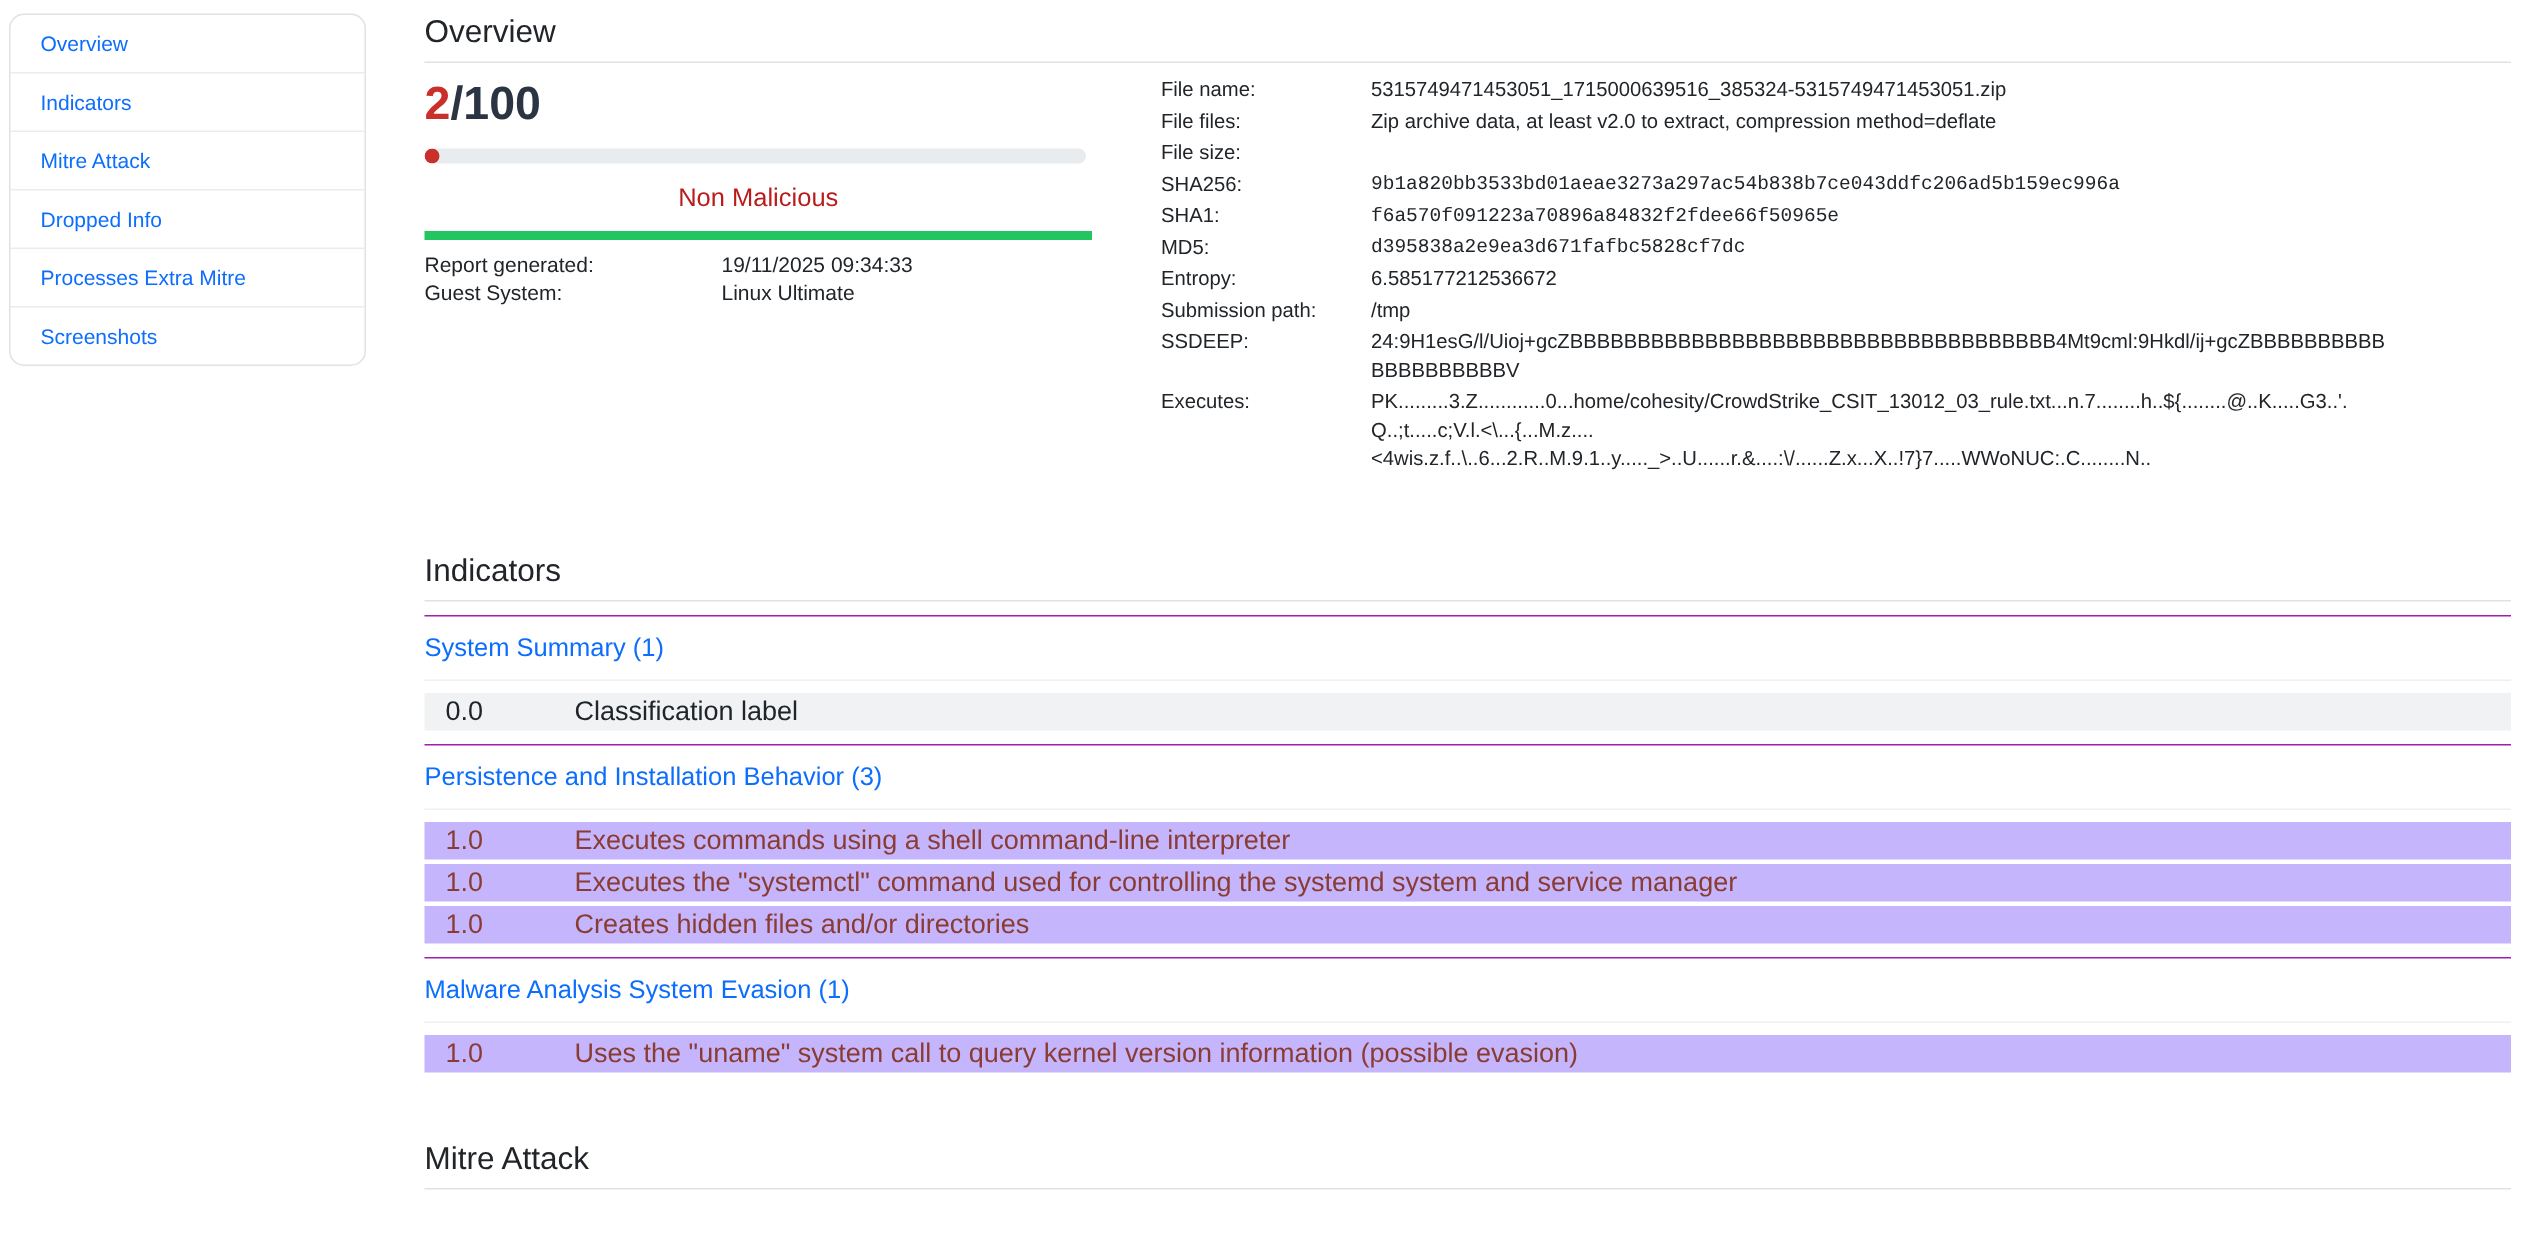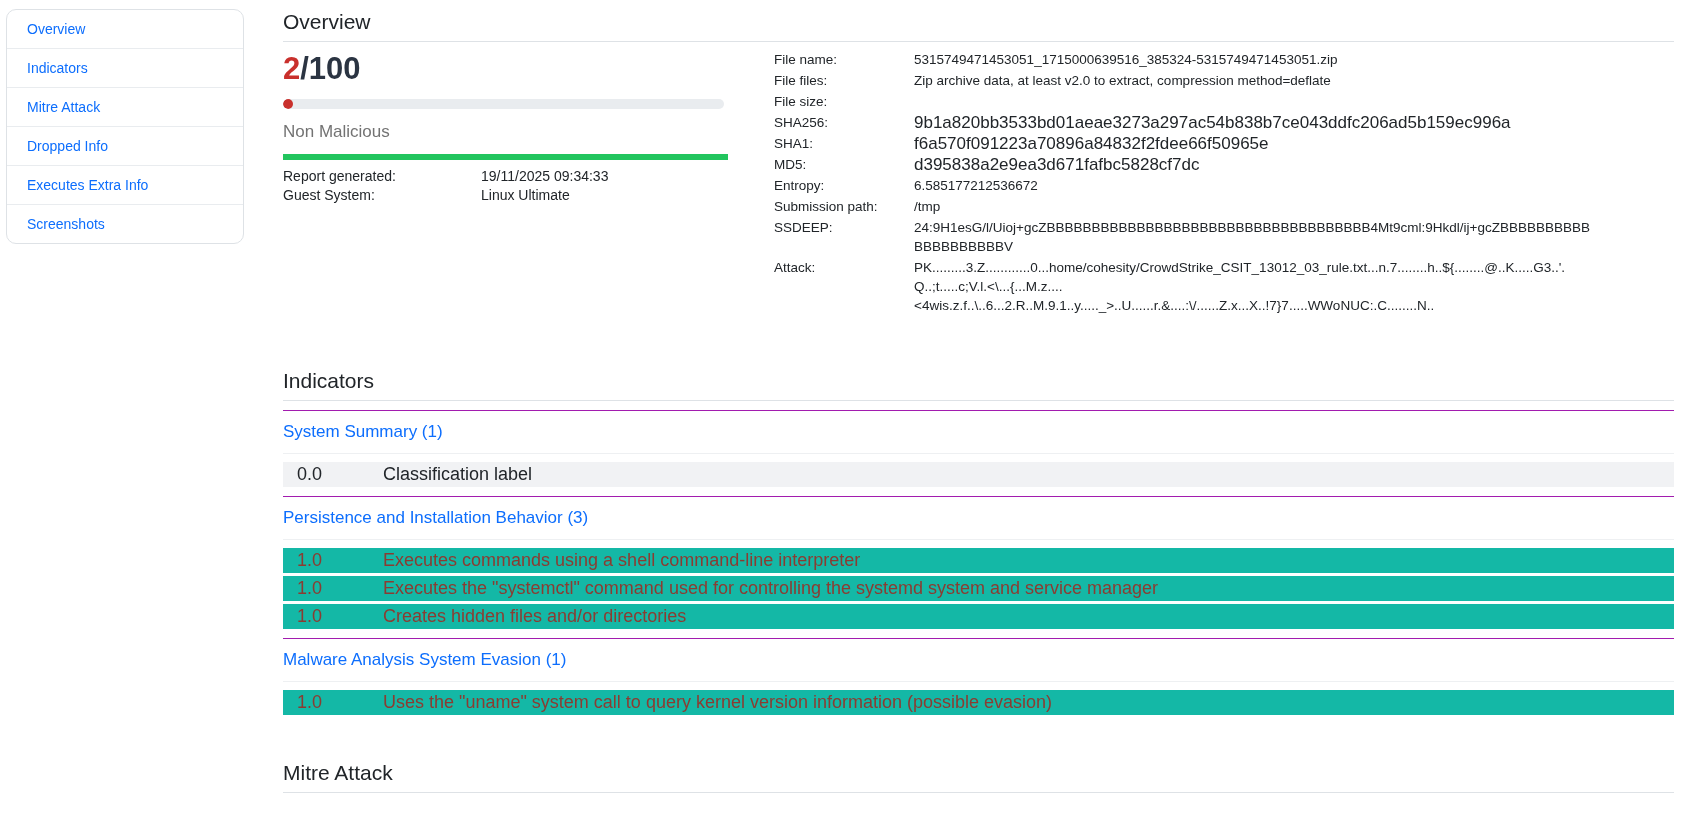--- a/index.html
+++ b/index.html
@@ -36,60 +36,60 @@
   .score-col { width:445px; flex:0 0 445px; padding-top:10px; }
   .file-col  { margin-left:46px; padding-top:8px; }
 
   .score-line { text-align:left; font-size:31px; font-weight:600; color:#2b3442; line-height:34px; }
   .score-line .score-val { color:#c9302c; }
   .progressbar {
     margin:13px 4px 0 0; height:10px; background:#e9ecef; border-radius:6px;
     overflow:hidden; position:relative;
   }
   .progressbar .fill { position:absolute; left:0; top:0; bottom:0; width:2.2%; min-width:9px; background:#c9302c; border-radius:6px; }
-  .verdict { text-align:left; font-size:17px; margin:13px 0 12px 0; color:#737373; }
+  .verdict { text-align:center; font-size:17px; margin:13px 0 12px 0; color:#b91c1c; }
 
   .meta-table { border-top:6px solid #22c55e; padding-top:7px; }
   .meta-row { display:flex; line-height:19px; font-size:14px; }
   .meta-row .m-label { width:198px; flex:0 0 198px; }
   .meta-row .m-value { }
 
   .frow { display:flex; padding-bottom:2px; }
   .frow .flabel { width:140px; flex:0 0 140px; font-size:13.5px; line-height:19px; }
   .frow .fvalue { width:680px; font-size:13.5px; line-height:19px; word-break:break-all; }
-  .frow .fvalue.mono { font-family:Liberation Sans, sans-serif; font-size:17px; }
+  .frow .fvalue.mono { font-family:Liberation Mono, monospace; font-size:13px; }
   .fvalue .pline { display:block; }
 
   
   .indicators-section { margin-top:42px; }
   .sig-group { margin-top:9px; }
   .sig-title {
     display:block; color:#0d6efd; font-size:17px; font-weight:500;
     padding:11px 0; border-top:1px solid #a21caf; border-bottom:1px solid #eef0f2;
     cursor:pointer; text-decoration:none;
   }
   .sig-rows { margin-top:8px; }
   .sig-row { display:flex; padding:4px 0; margin-bottom:3px; line-height:17px; font-size:18px; }
   .sig-row .s-score { width:100px; flex:0 0 100px; padding-left:14px; }
   .sig-row .s-text  { flex:1; }
   .sig-row.info { background:#f1f2f4; color:#212529; }
-  .sig-row.warn { background:#14b8a6; color:#8b3c32; }
+  .sig-row.warn { background:#c4b5fd; color:#8b3c32; }
 
   
   .mitre-section { margin-top:36px; }
 </style>
 </head>
 <body>
 
 <nav class="sidebar">
   <a class="nav-item">Overview</a>
   <a class="nav-item">Indicators</a>
   <a class="nav-item">Mitre Attack</a>
   <a class="nav-item">Dropped Info</a>
-  <a class="nav-item">Executes Extra Info</a>
+  <a class="nav-item">Processes Extra Mitre</a>
   <a class="nav-item">Screenshots</a>
 </nav>
 
 <main class="content">
 
   <section>
     <h2 class="section-heading">Overview</h2>
 
     <div class="overview-grid">
       <div class="score-col">
@@ -143,21 +143,21 @@
         </div>
         <div class="frow">
           <div class="flabel">Submission path:</div>
           <div class="fvalue">/tmp</div>
         </div>
         <div class="frow">
           <div class="flabel">SSDEEP:</div>
           <div class="fvalue">24:9H1esG/l/Uioj+gcZBBBBBBBBBBBBBBBBBBBBBBBBBBBBBBBBBBBB4Mt9cml:9Hkdl/ij+gcZBBBBBBBBBBBBBBBBBBBBV</div>
         </div>
         <div class="frow">
-          <div class="flabel">Attack:</div>
+          <div class="flabel">Executes:</div>
           <div class="fvalue">
             <span class="pline">PK.........3.Z............0...home/cohesity/CrowdStrike_CSIT_13012_03_rule.txt...n.7........h..${........@..K.....G3..'.</span>
             <span class="pline">Q..;t.....c;V.l.&lt;\...{...M.z....</span>
             <span class="pline">&lt;4wis.z.f..\..6...2.R..M.9.1..y....._&gt;..U......r.&amp;....:\/......Z.x...X..!7}7.....WWoNUC:.C........N..</span>
           </div>
         </div>
       </div>
     </div>
   </section>
 

